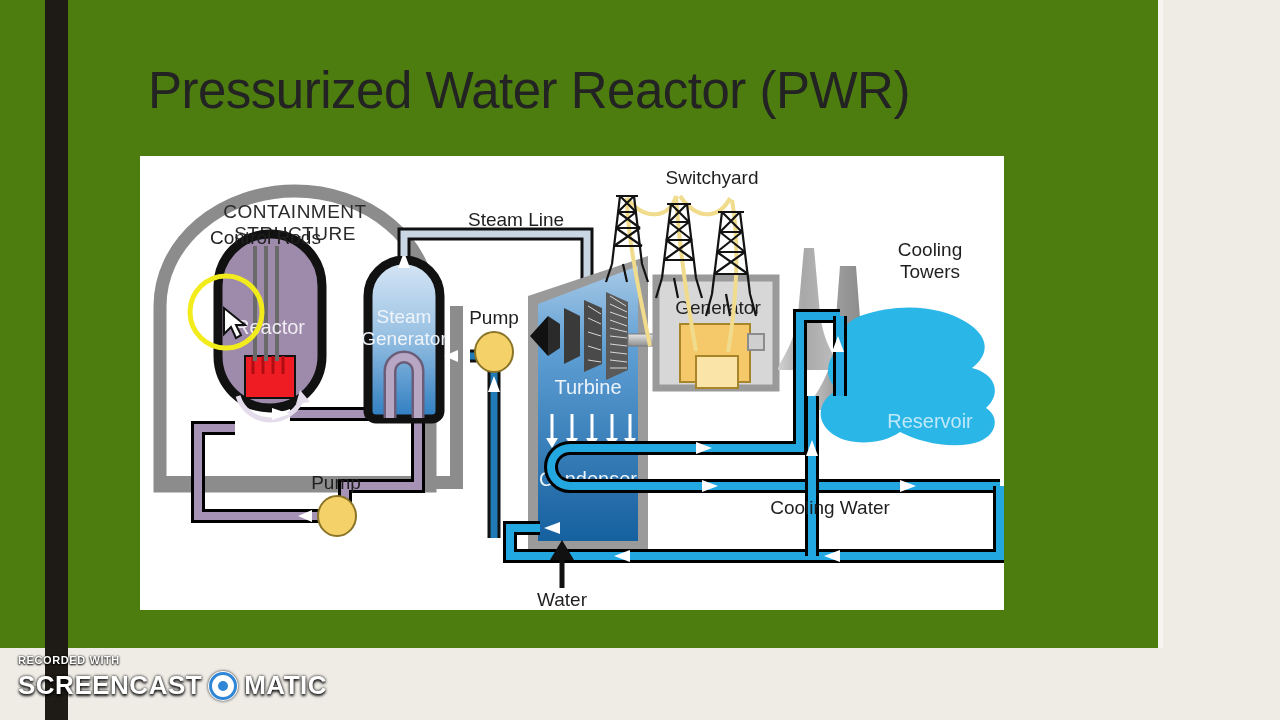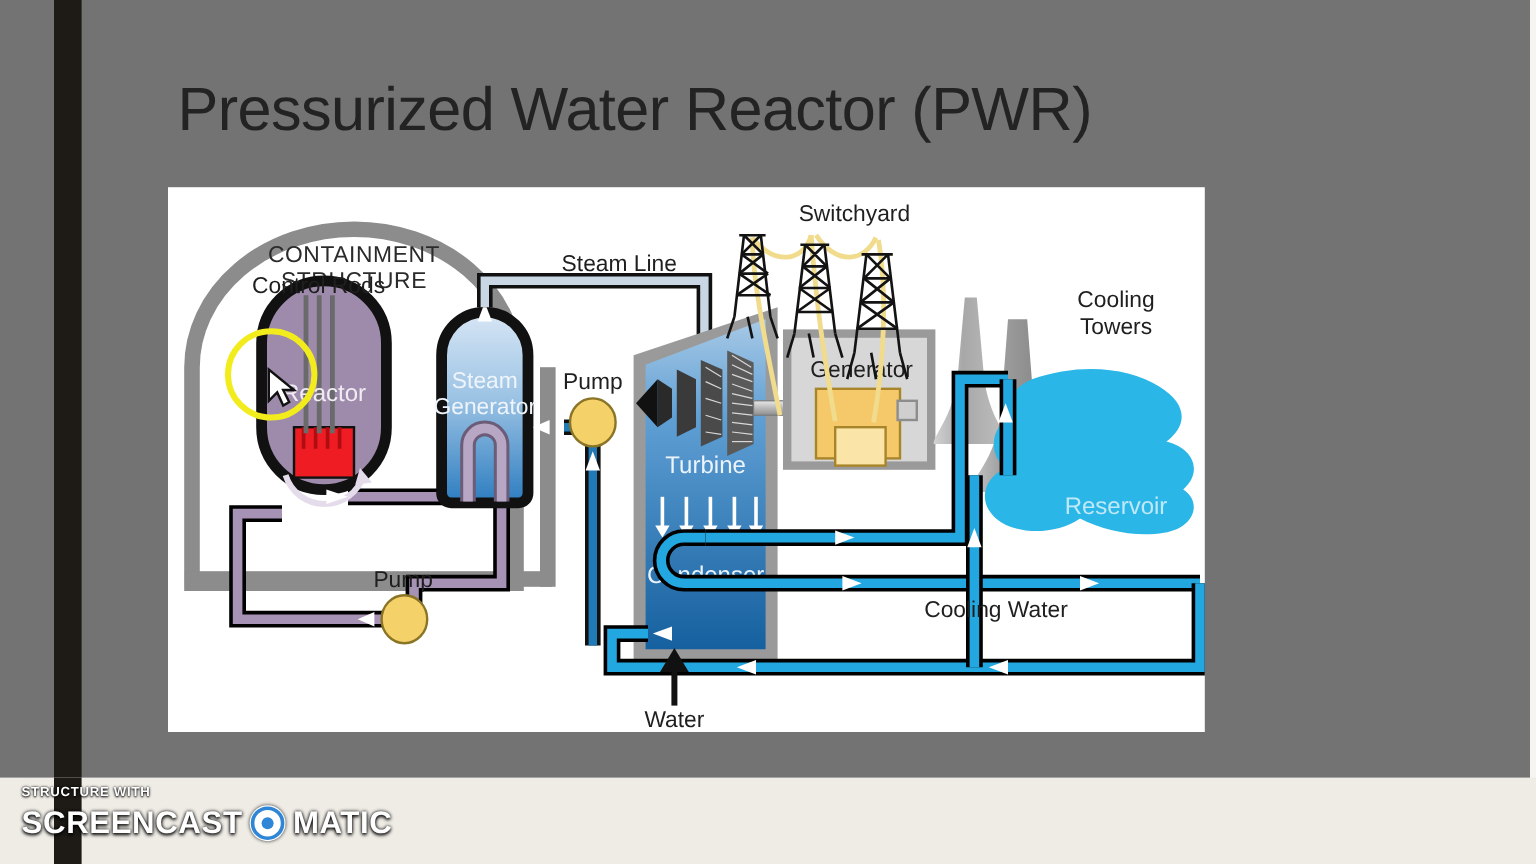--- a/index.html
+++ b/index.html
@@ -4,22 +4,22 @@
 <style>
   html, body {
     margin: 0; padding: 0;
     width: 1280px; height: 720px;
     overflow: hidden;
     background: #efece6;
     font-family: "Liberation Sans", sans-serif;
   }
   #stage {
     position: relative;
-    width: 1280px; height: 720px;
-    background: #737373;
+    width: 1163px; height: 720px;
+    background: #4d7c0f;
   }
   
   .left-bar {
     position: absolute; left: 45px; top: 0;
     width: 23px; height: 720px;
     background: #1e1b16;
   }
   .right-edge {
     position: absolute; right: 0; top: 0;
     width: 5px; height: 720px;
@@ -357,21 +357,21 @@
       <g>
         <polygon points="84,152 84,178 91,171 96,182 101,179 96,169 105,169" fill="#ffffff" stroke="#111" stroke-width="2"></polygon>
       </g>
     </svg>
   </div>
 
   <div class="bottom-strip"></div>
   <div class="bottom-bar-dark"></div>
 
   <div class="watermark">
-    <div class="wm-rec">STRUCTURE WITH</div>
+    <div class="wm-rec">RECORDED WITH</div>
     <div class="wm-row">
       <span class="wm-word">SCREENCAST</span>
       <span class="wm-target">
         <span class="ring">
           <span class="dot"></span>
         </span>
       </span>
       <span class="wm-word">MATIC</span>
     </div>
   </div>

